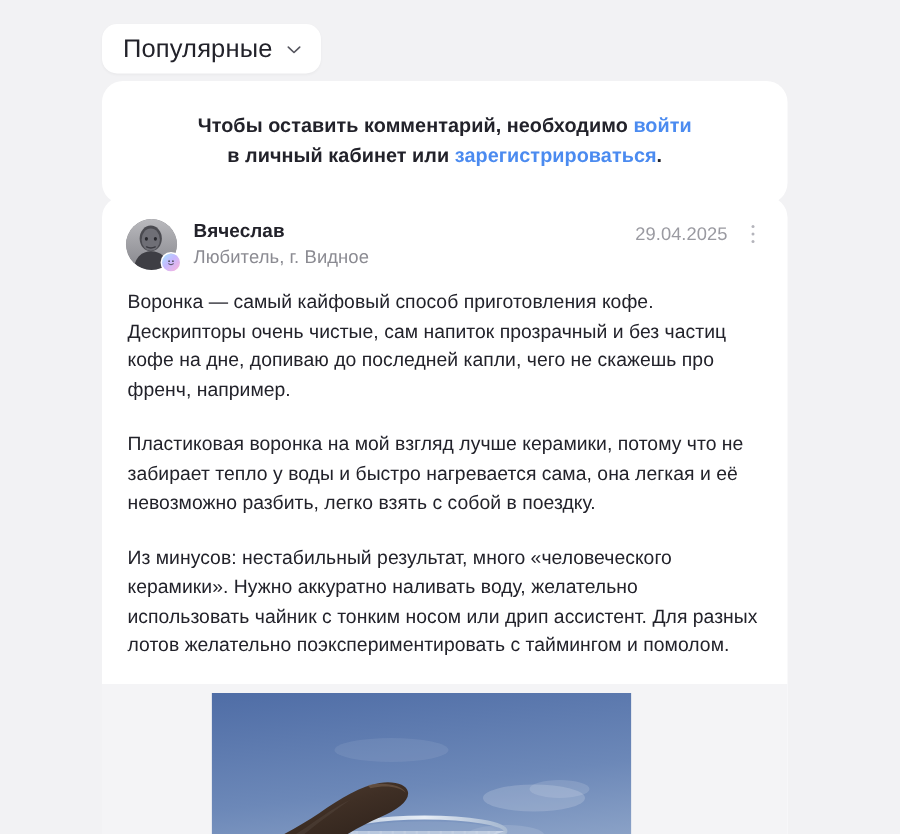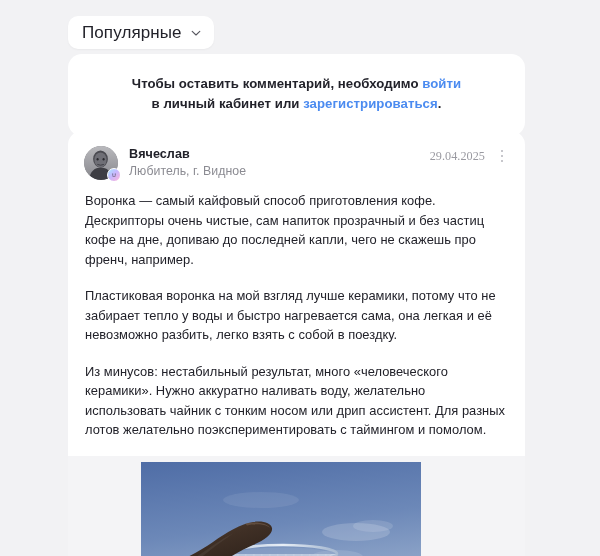--- a/index.html
+++ b/index.html
@@ -166,21 +166,20 @@
     margin-top: 1px;
     letter-spacing: 0.05px;
   }
 
   .head-right {
     display: flex;
     align-items: center;
     gap: 10px;
     padding-top: 3px;
     flex: none;
-    font-family: Liberation Serif, serif;
   }
   .comment-date {
     font-size: 12.2px;
     color: #9a9aa1;
     line-height: 14px;
     letter-spacing: 0.05px;
   }
   .kebab {
     width: 14px;
     height: 16px;

